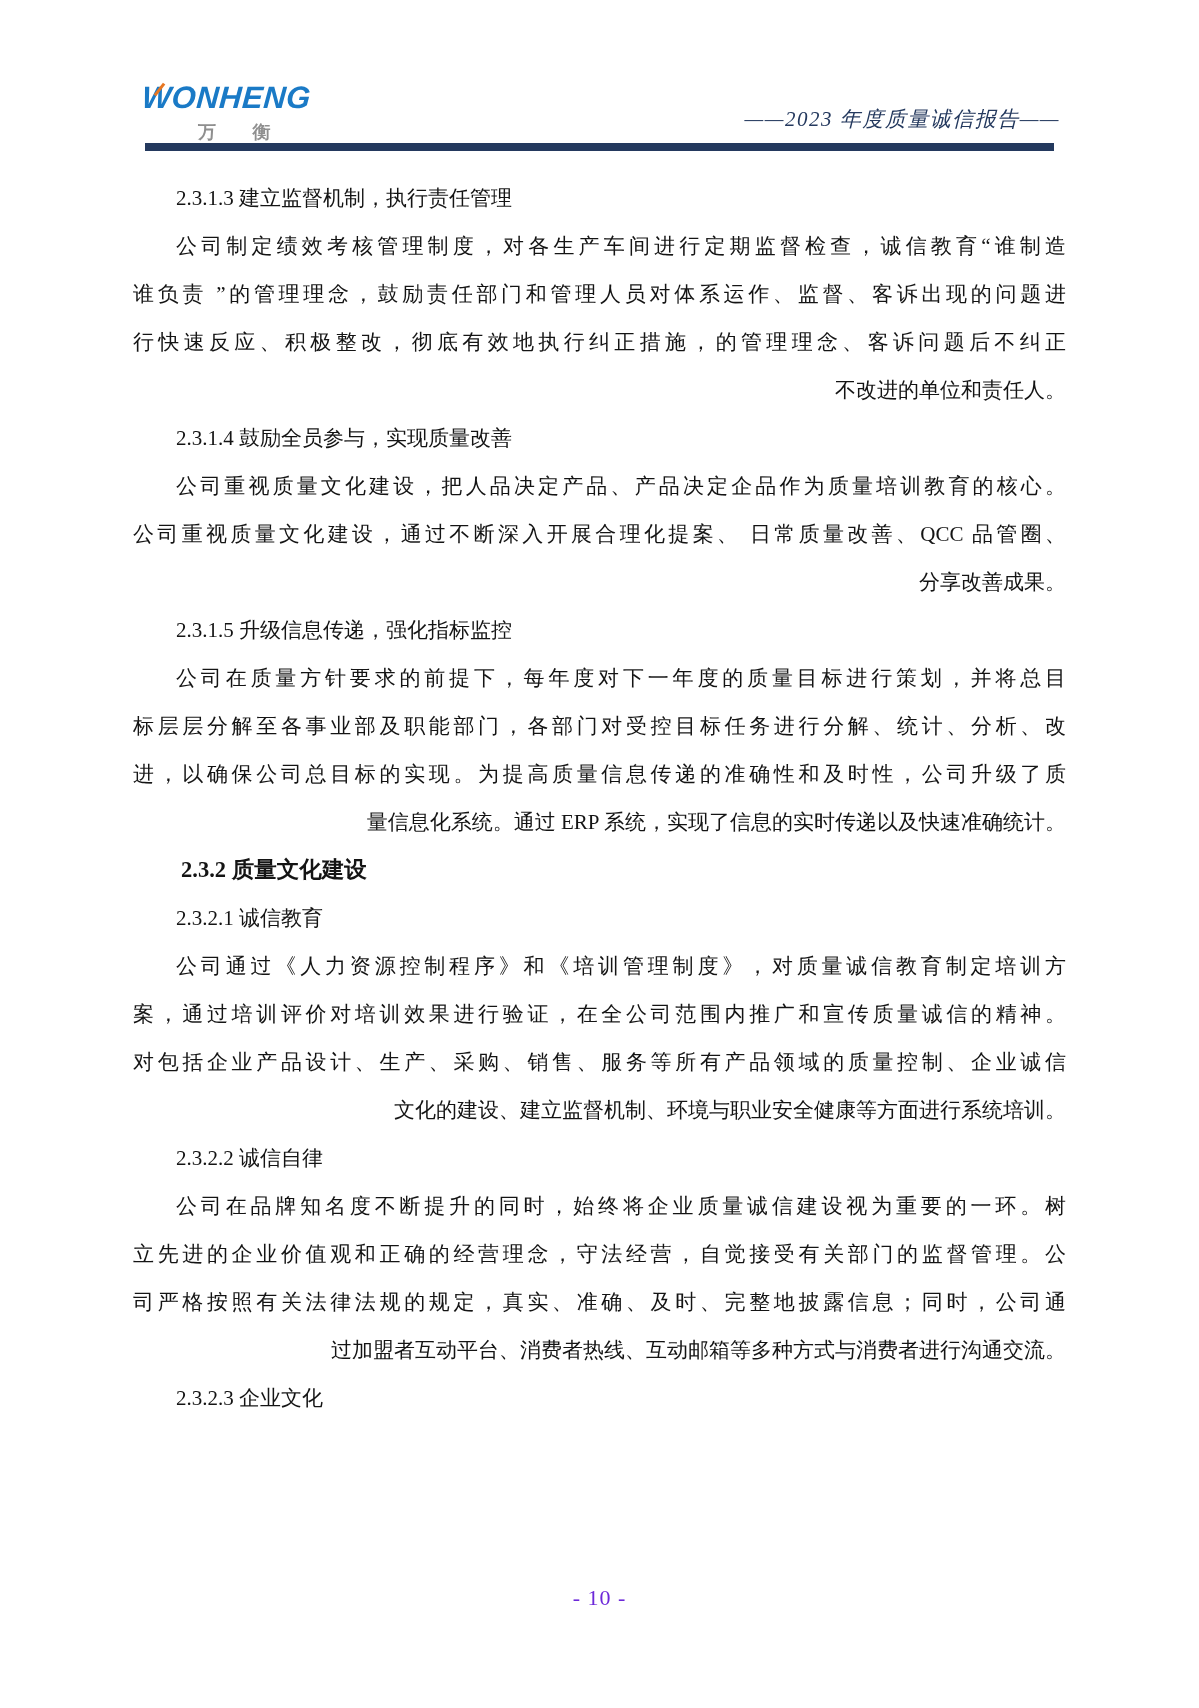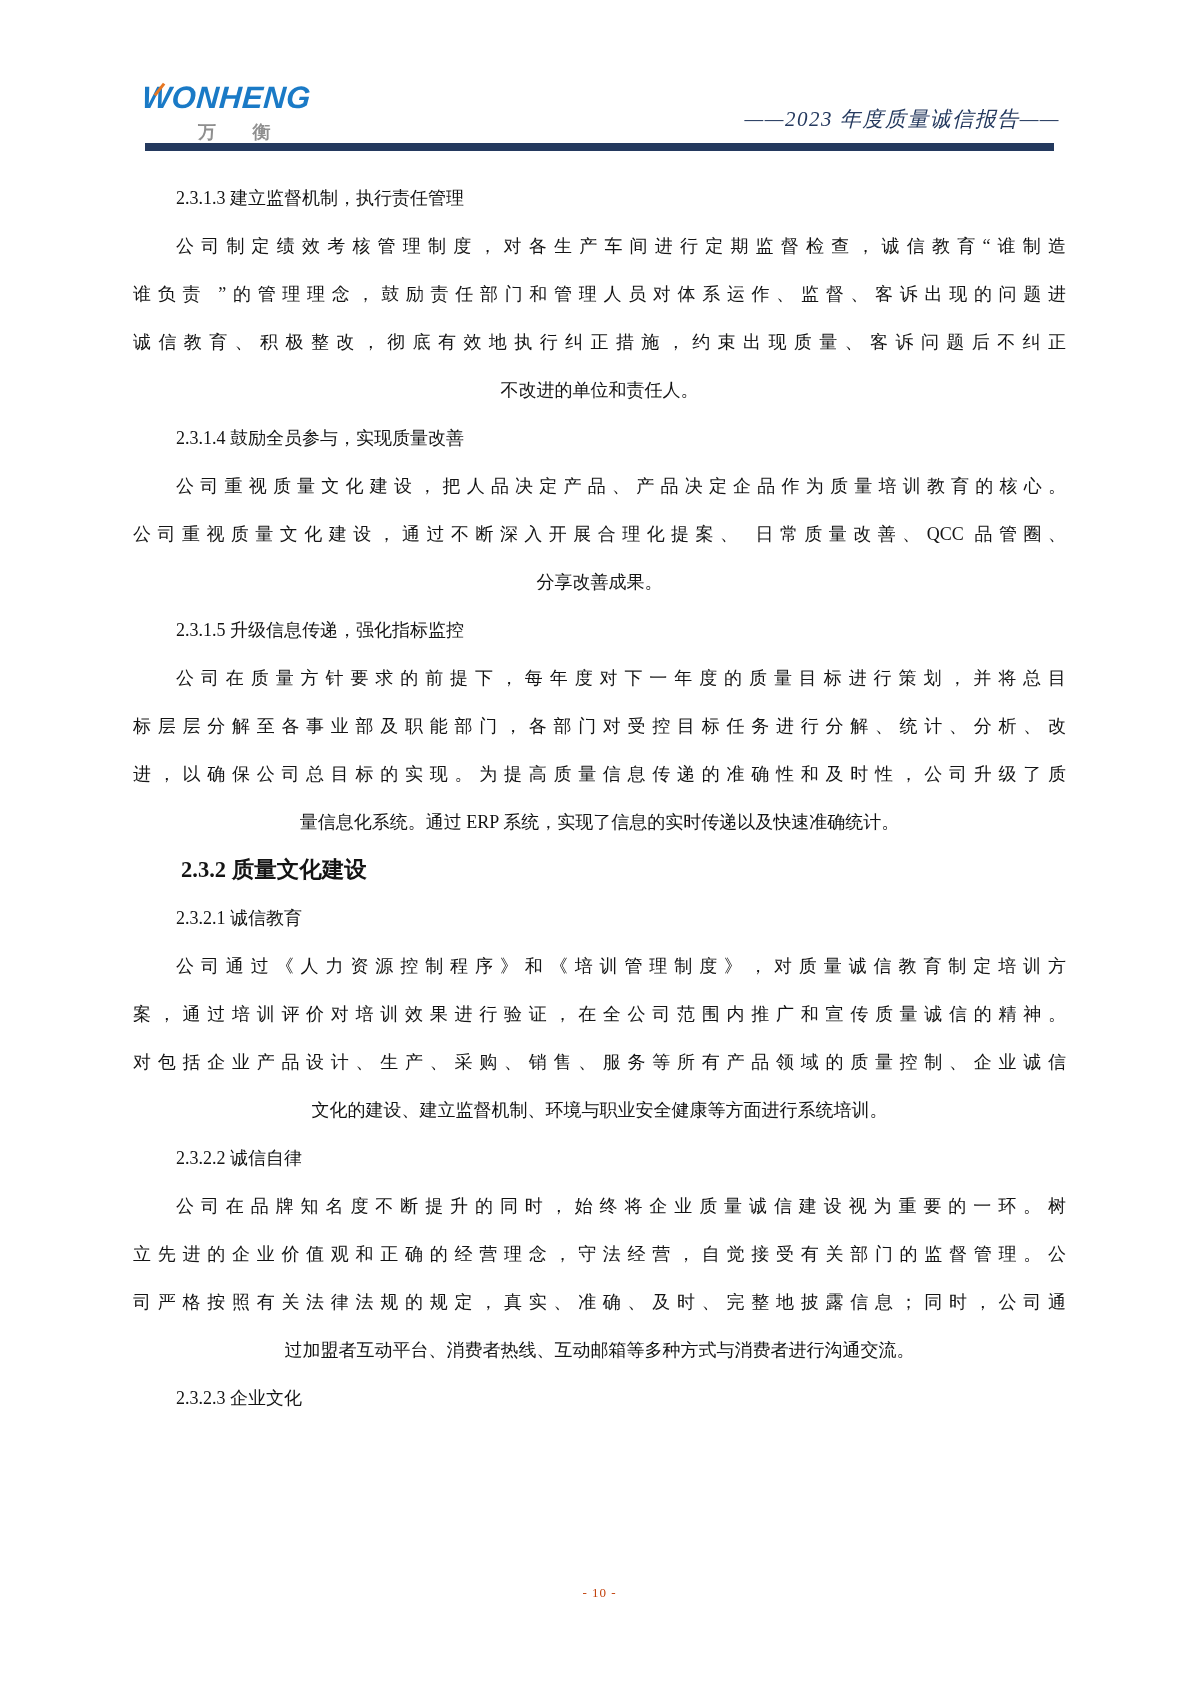--- a/index.html
+++ b/index.html
@@ -30,32 +30,32 @@
     font-size:21px;color:var(--navy,#24395e);letter-spacing:1.5px;
     font-style:italic;white-space:nowrap;
   }
   .header-bar{
     position:absolute;left:145px;top:143px;width:909px;height:8px;
     background:var(--navy,#24395e);
   }
   
   .doc{position:absolute;left:133px;top:174px;width:933px;}
   .line{
-    height:48px;line-height:48px;font-size:18px;color:#141414;
+    height:48px;line-height:48px;font-size:21px;color:#141414;
     overflow:hidden;white-space:normal;
   }
   .line.section{text-indent:43px;}
   .line.first{text-indent:43px;text-align:justify;text-align-last:justify;text-justify:inter-character;}
   .line.full{text-align:justify;text-align-last:justify;text-justify:inter-character;}
-  .line.last{text-align:center;}
+  .line.last{text-align:right;}
   .line.h2{font-weight:bold;font-size:22.5px;margin-left:48px;}
   
   .footer{
     position:absolute;left:0;top:1585px;width:100%;text-align:center;
-    font-size:13px;color:#c2410c;letter-spacing:1px;
+    font-size:22px;color:#6d28d9;letter-spacing:1px;
   }
 </style>
 </head>
 <body>
 
 <div class="page">
 
   <div class="logo">
     <div class="logo-word">WONHENG</div>
     <span class="logo-slash"></span>
@@ -67,21 +67,21 @@
   </div>
 
   <div class="report-title">——2023 年度质量诚信报告——</div>
 
   <div class="header-bar"></div>
 
   <main class="doc">
       <div class="line section">2.3.1.3 建立监督机制，执行责任管理</div>
       <div class="line first">公司制定绩效考核管理制度，对各生产车间进行定期监督检查，诚信教育“谁制造</div>
       <div class="line full">谁负责 ”的管理理念，鼓励责任部门和管理人员对体系运作、监督、客诉出现的问题进</div>
-      <div class="line full">诚信教育、积极整改，彻底有效地执行纠正措施，约束出现质量、客诉问题后不纠正</div>
+      <div class="line full">行快速反应、积极整改，彻底有效地执行纠正措施，的管理理念、客诉问题后不纠正</div>
       <div class="line last">不改进的单位和责任人。</div>
       <div class="line section">2.3.1.4 鼓励全员参与，实现质量改善</div>
       <div class="line first">公司重视质量文化建设，把人品决定产品、产品决定企品作为质量培训教育的核心。</div>
       <div class="line full">公司重视质量文化建设，通过不断深入开展合理化提案、 日常质量改善、QCC 品管圈、</div>
       <div class="line last">分享改善成果。</div>
       <div class="line section">2.3.1.5 升级信息传递，强化指标监控</div>
       <div class="line first">公司在质量方针要求的前提下，每年度对下一年度的质量目标进行策划，并将总目</div>
       <div class="line full">标层层分解至各事业部及职能部门，各部门对受控目标任务进行分解、统计、分析、改</div>
       <div class="line full">进，以确保公司总目标的实现。为提高质量信息传递的准确性和及时性，公司升级了质</div>
       <div class="line last">量信息化系统。通过 ERP 系统，实现了信息的实时传递以及快速准确统计。</div>

